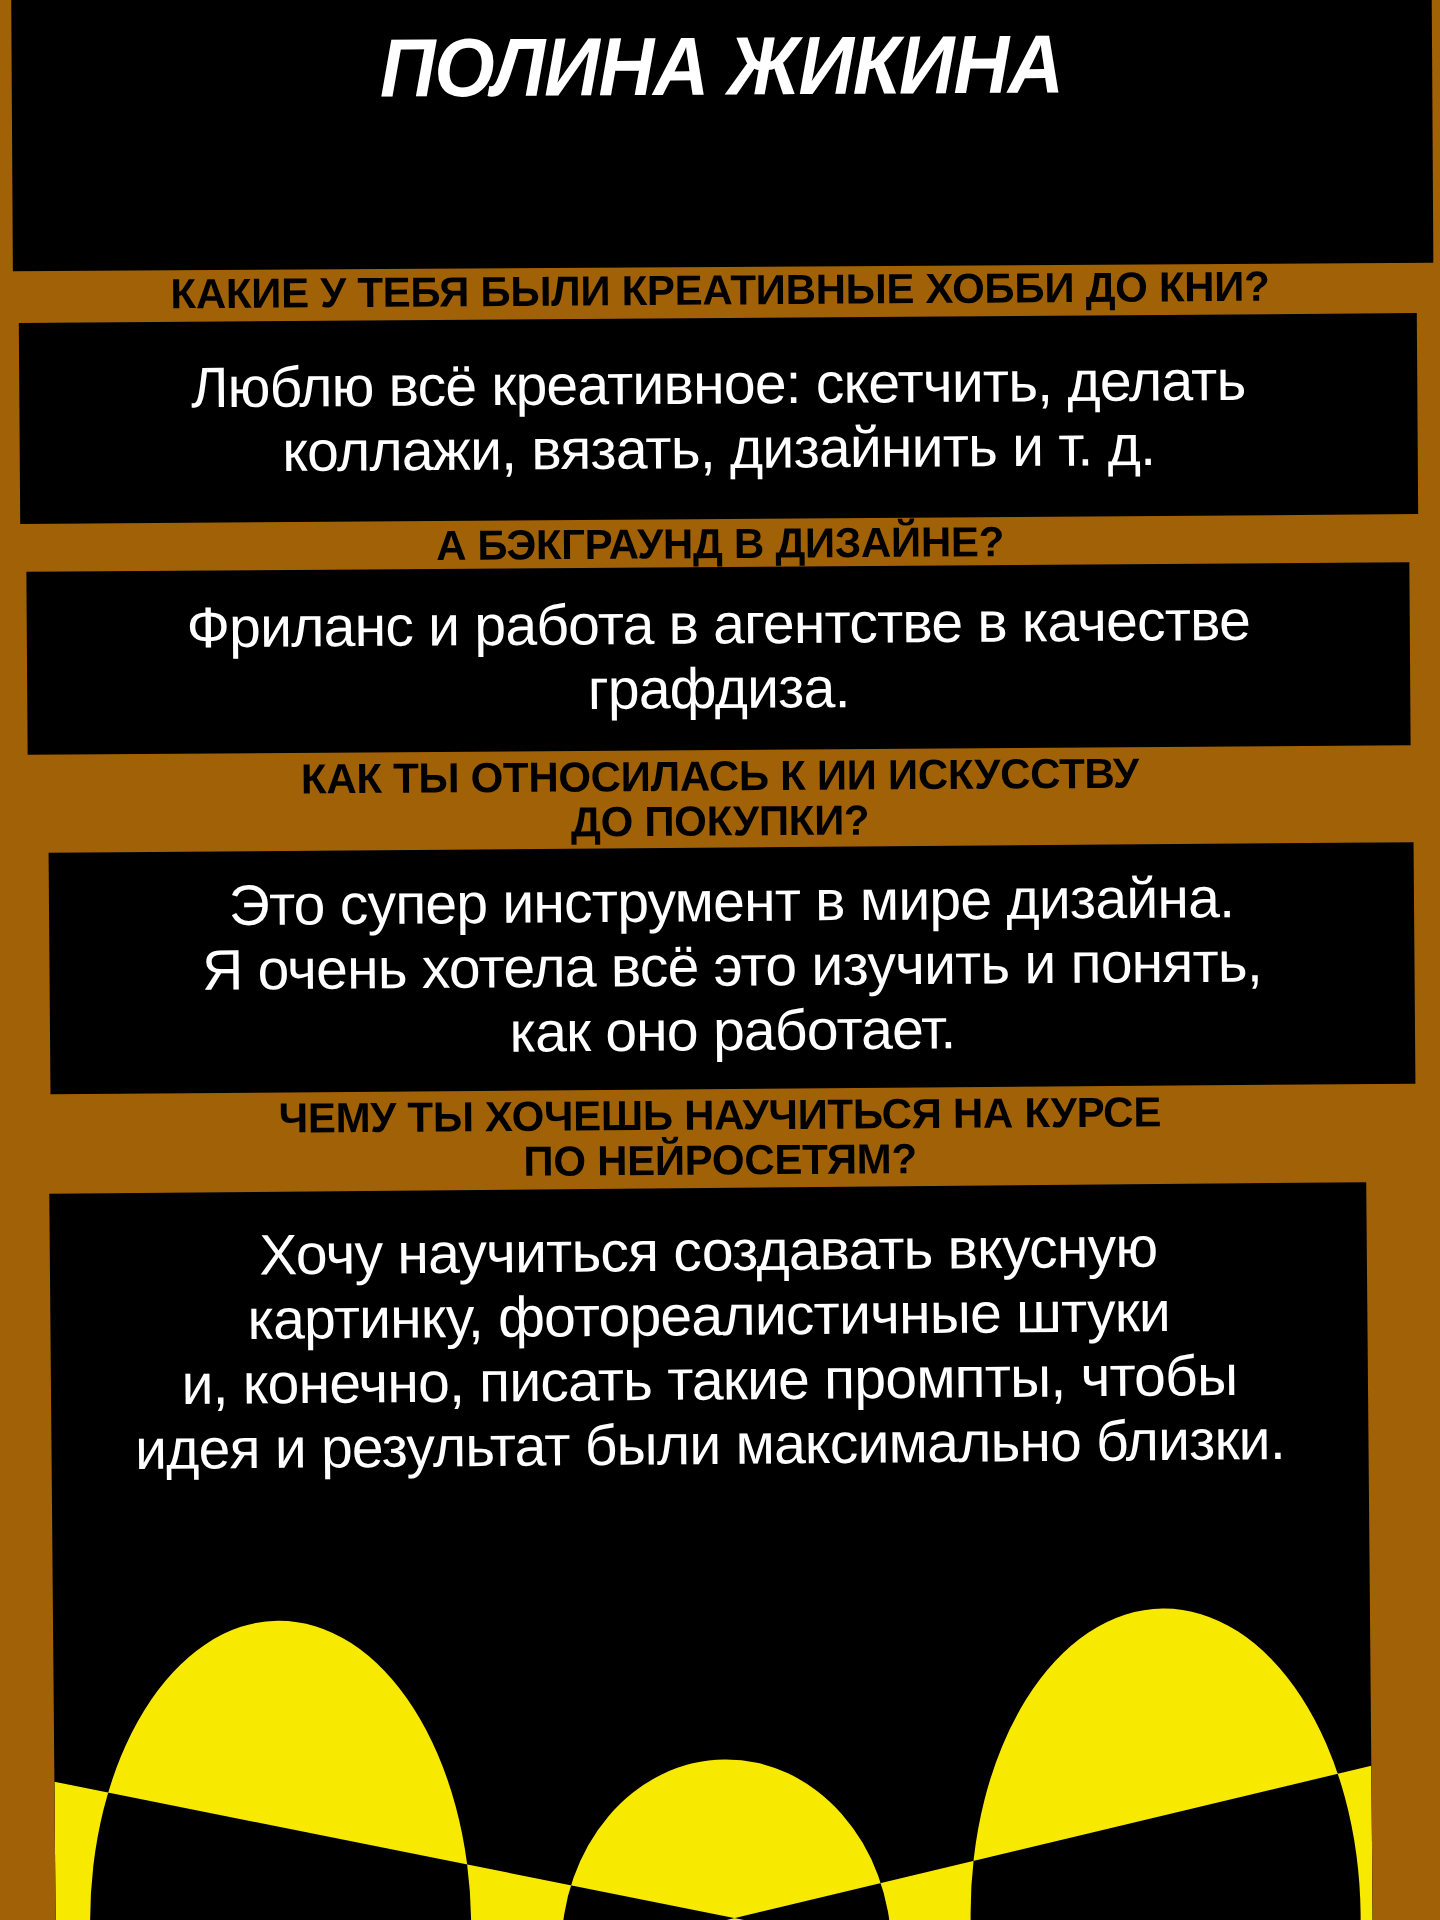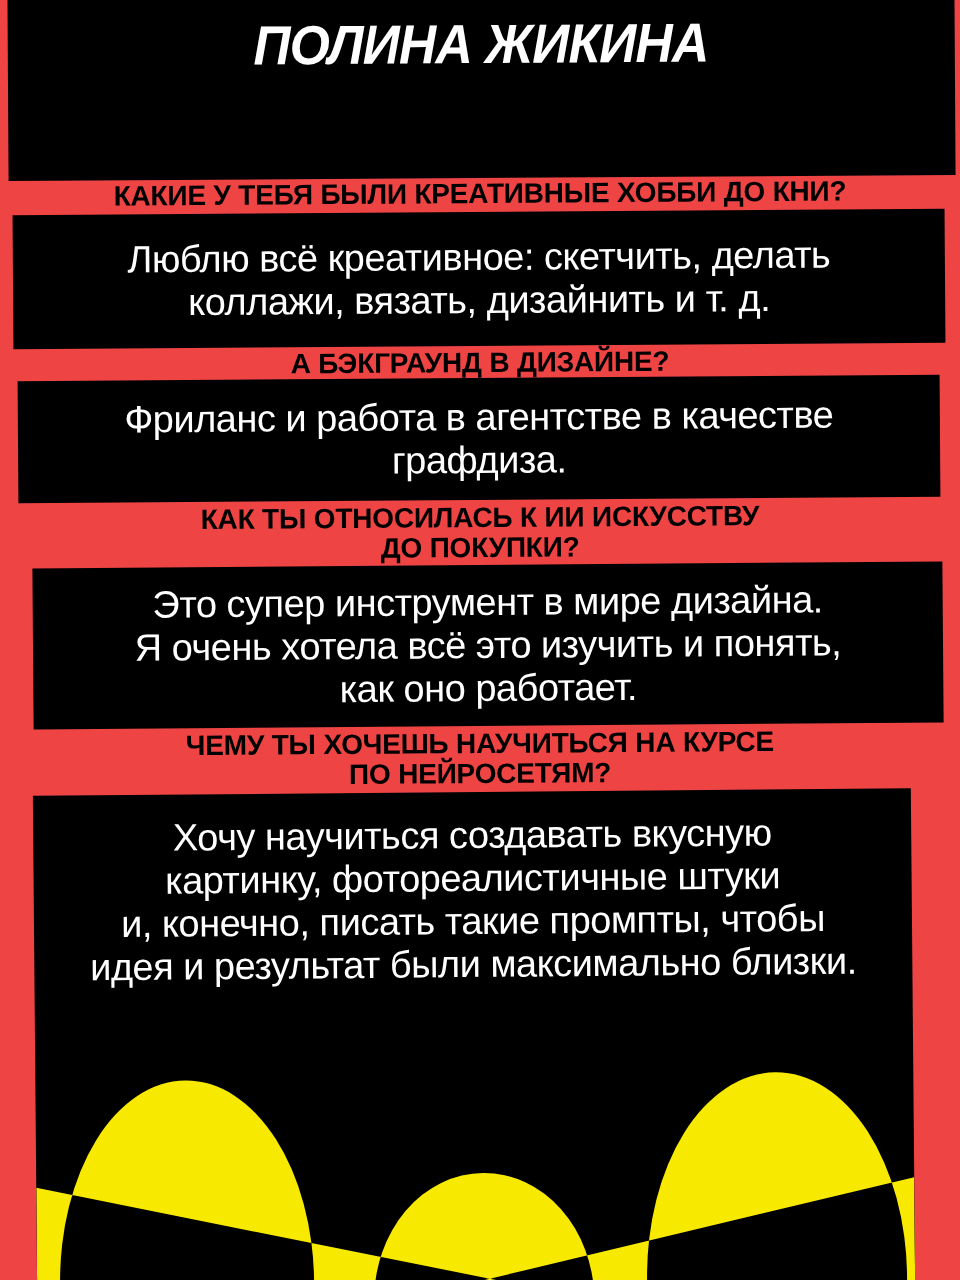--- a/index.html
+++ b/index.html
@@ -1,20 +1,20 @@
 <!DOCTYPE html>
 <html><head>
 <meta charset="utf-8">
 <style>
   html, body { margin: 0; padding: 0; background: #222; }
   .page {
     position: relative;
     width: 960px;
     height: 1280px;
-    background: #ef4444;
+    background: #a16207;
     overflow: hidden;
     font-family: "Liberation Sans", "DejaVu Sans", sans-serif;
     margin: 0 auto;
   }
   .block {
     position: absolute;
     background: #000000;
     display: flex;
     align-items: center;
     justify-content: center;

